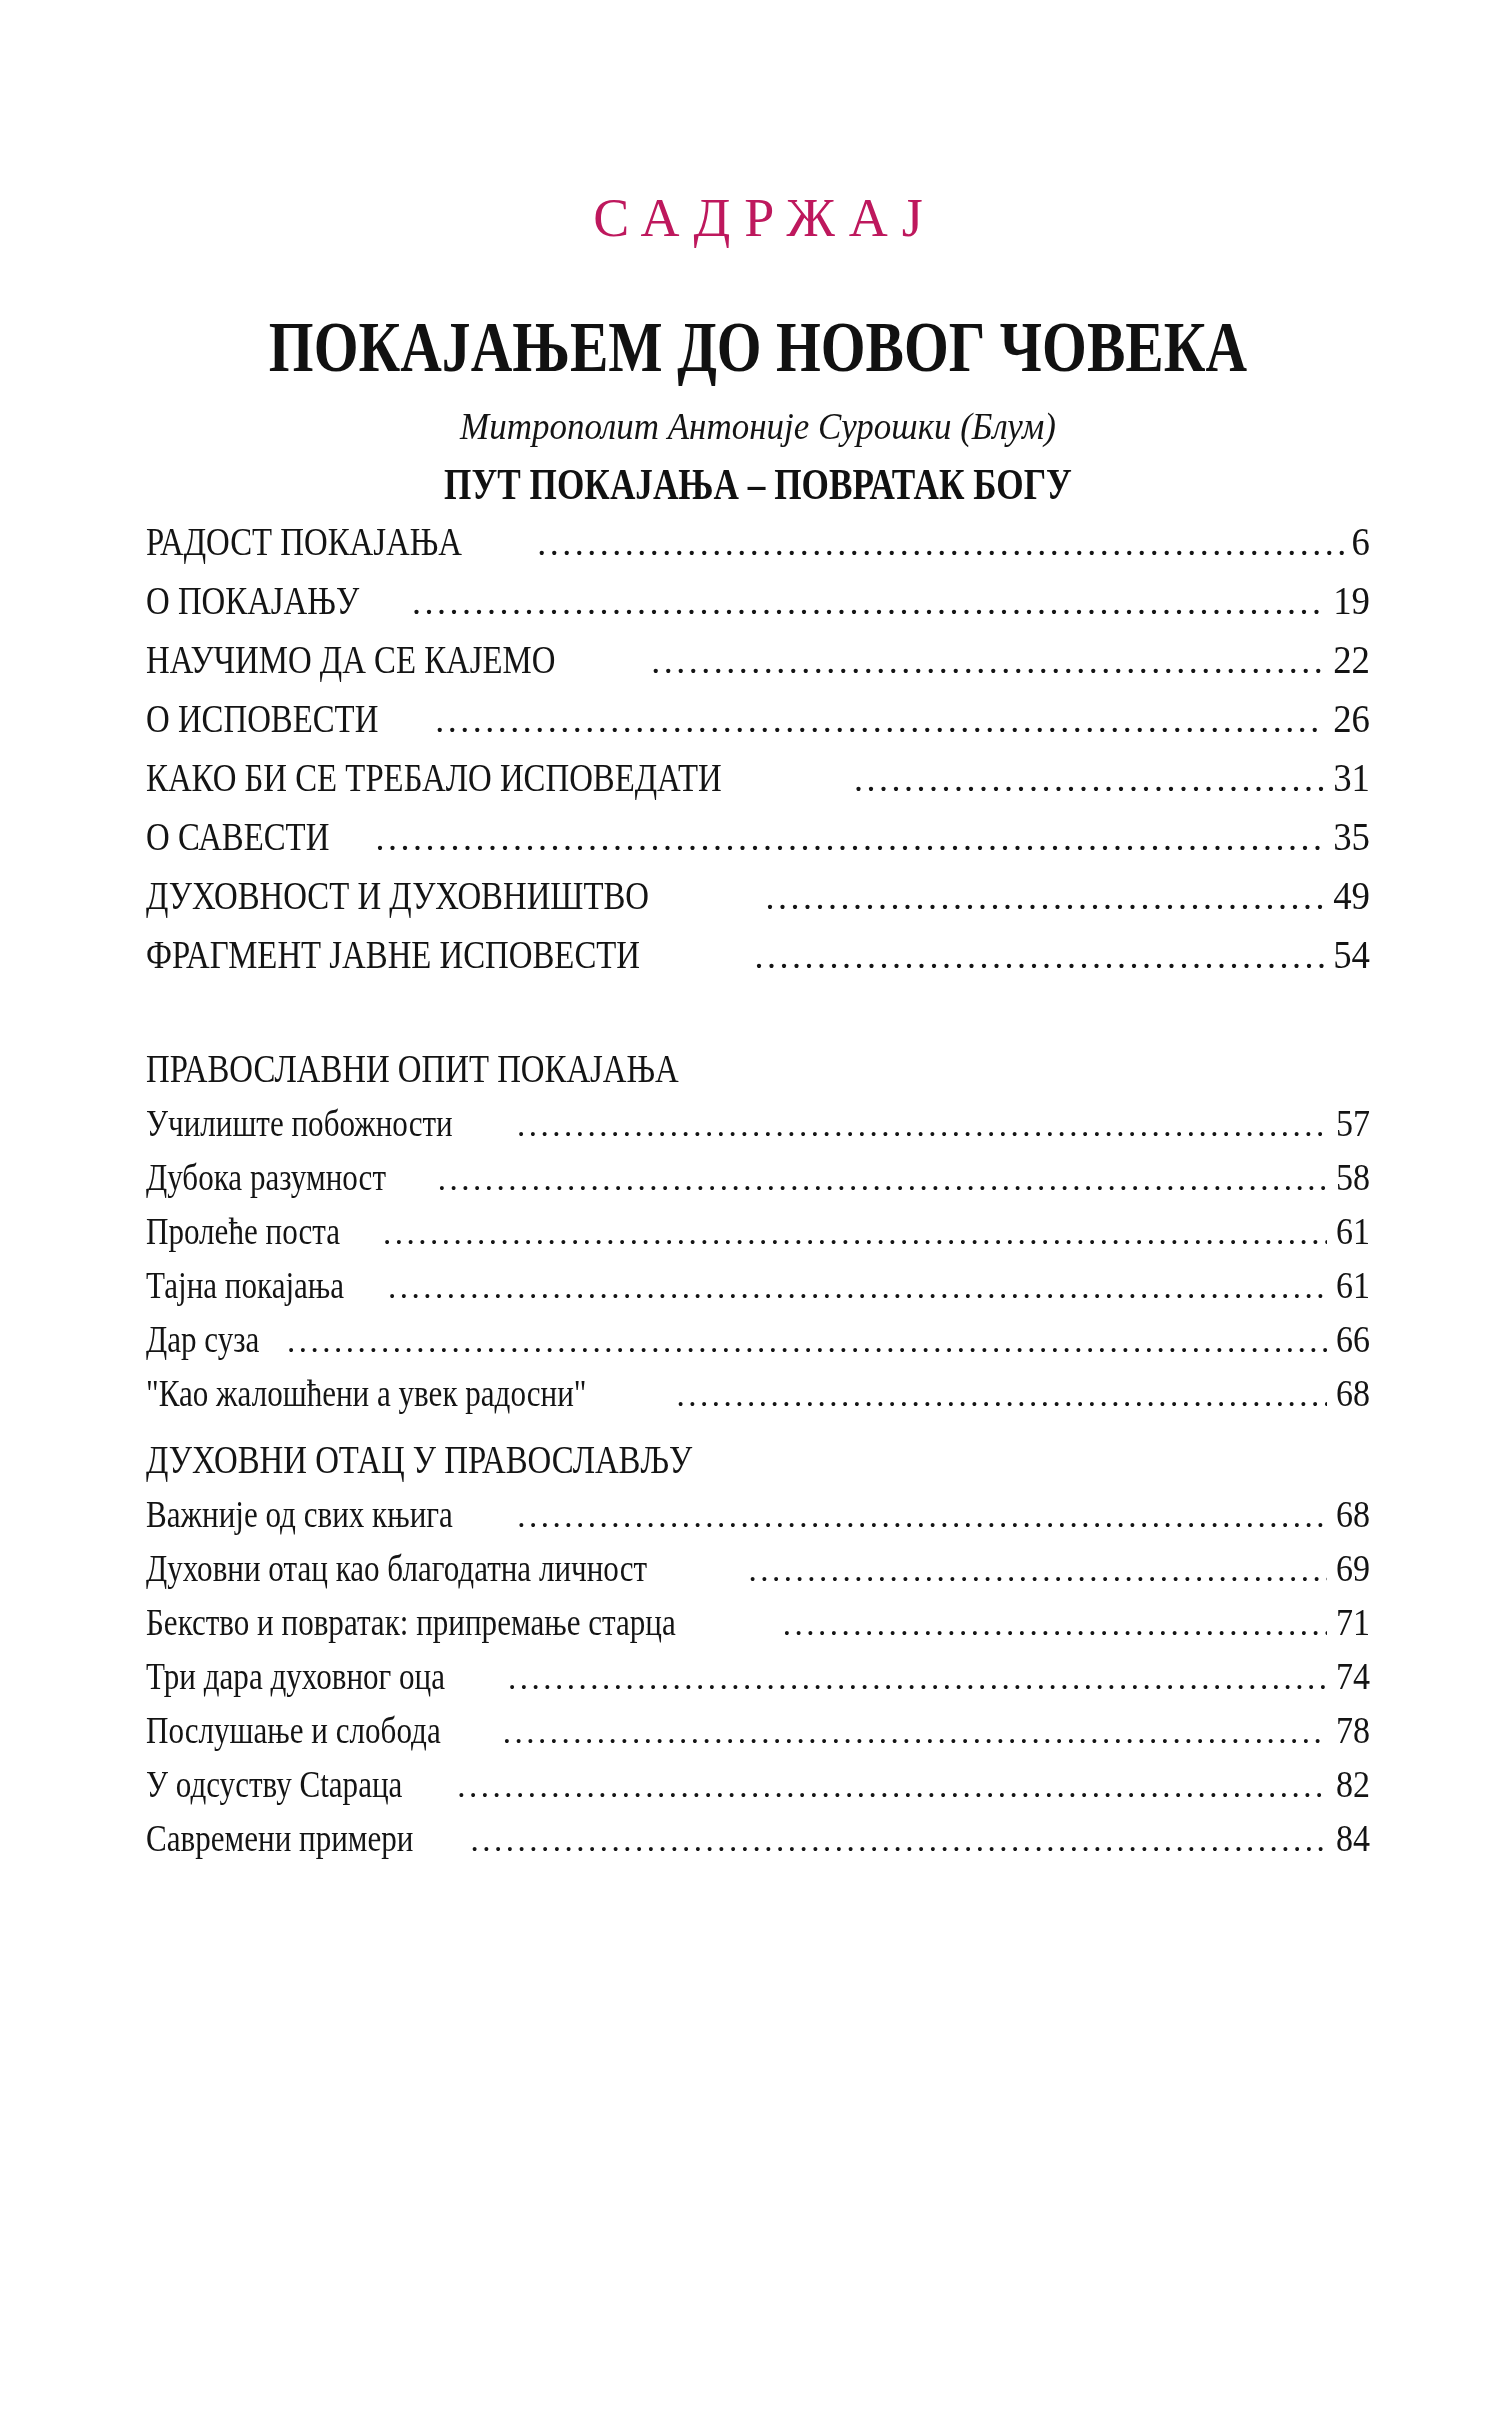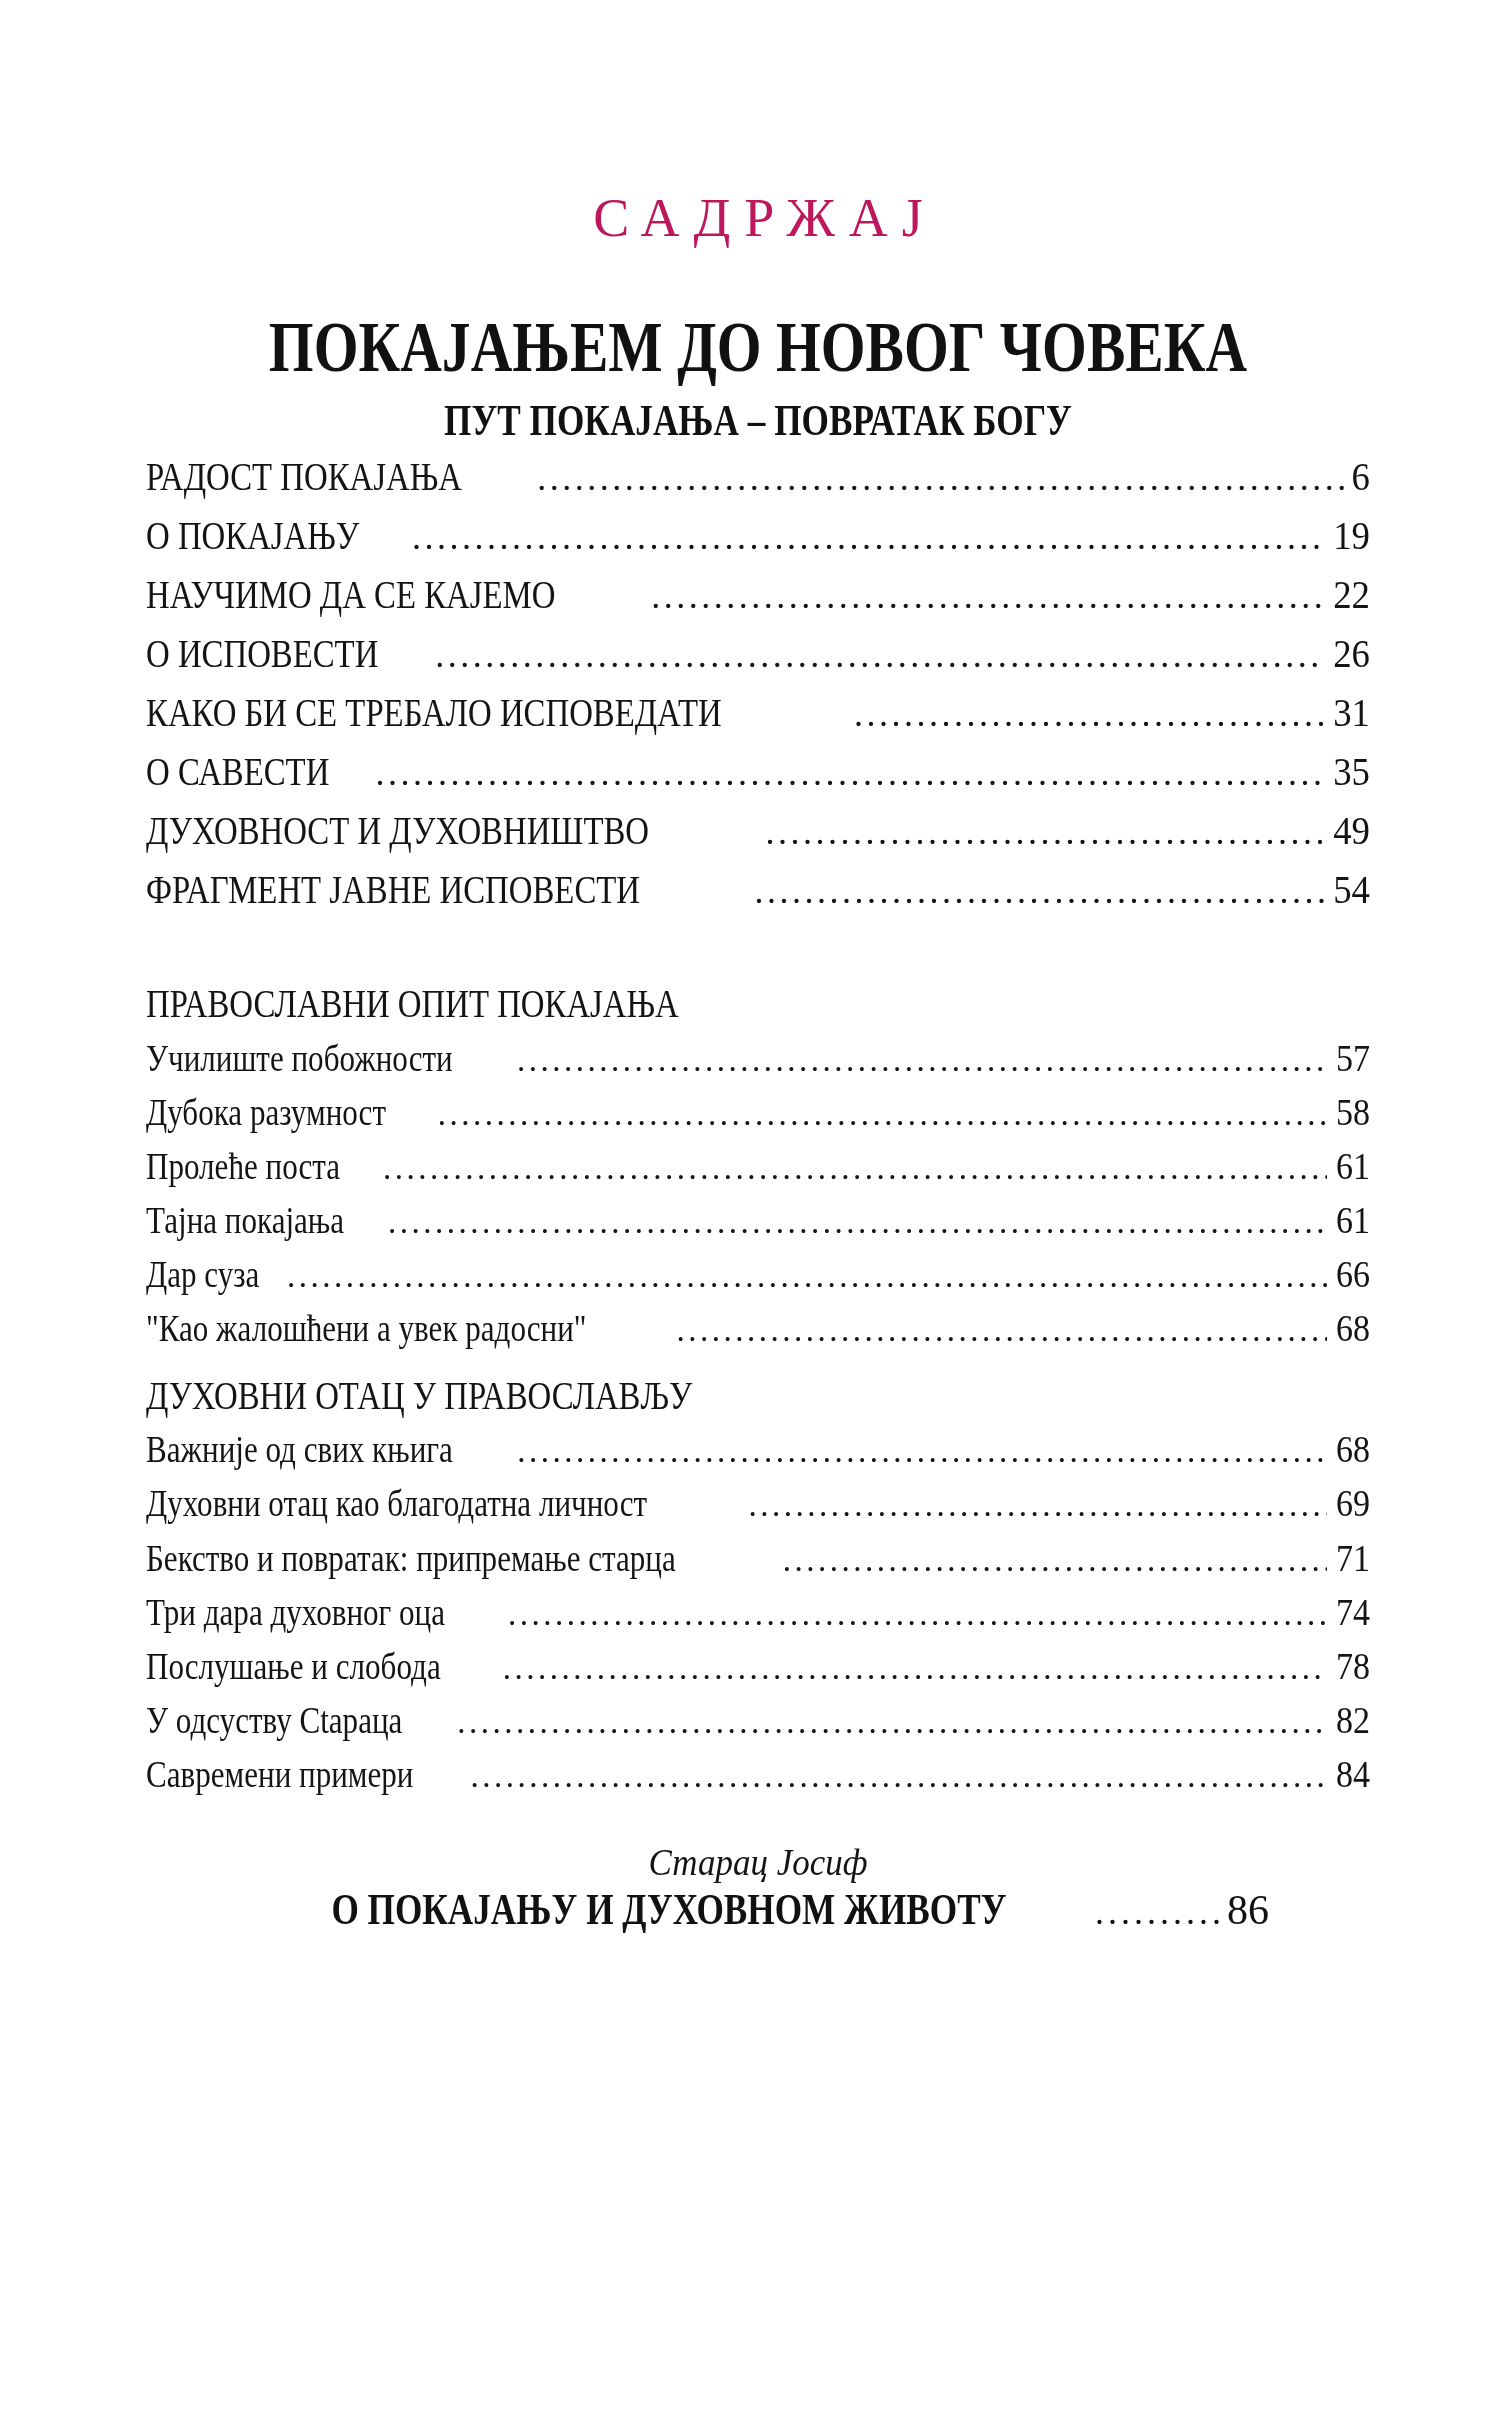--- a/index.html
+++ b/index.html
@@ -185,20 +185,23 @@
 
 <div class="page">
   <div class="content">
 
     <div class="toc-title">САДРЖАЈ</div>
 
     <div class="part-title-wrap">
       <div class="part-title">ПОКАЈАЊЕМ ДО НОВОГ ЧОВЕКА</div>
     </div>
 
+    <div class="author-wrap">
+      <div class="author">Митрополит Антоније Сурошки (Блум)</div>
+    </div>
     <div class="work-title-wrap">
       <div class="work-title">ПУТ ПОКАЈАЊА – ПОВРАТАК БОГУ</div>
     </div>
 
     <div class="entry-list">
       <div class="entry caps">
         <span class="label">РАДОСТ ПОКАЈАЊА</span>
         <span class="leader">....................................................................................................................</span>
         <span class="pageno">6</span>
       </div>
@@ -307,23 +310,15 @@
         <span class="leader">....................................................................................................................</span>
         <span class="pageno">82</span>
       </div>
       <div class="entry mixed">
         <span class="label">Савремени примери</span>
         <span class="leader">....................................................................................................................</span>
         <span class="pageno">84</span>
       </div>
     </div>
 
-    <div class="final-block">
-      <div class="author">Старац Јосиф</div>
-      <div class="final-entry">
-        <span class="label">О ПОКАЈАЊУ И ДУХОВНОМ ЖИВОТУ</span>
-        <span class="leader">..........</span>
-        <span class="pageno">86</span>
-      </div>
-    </div>
 
   </div>
 </div>
 
 </body></html>

